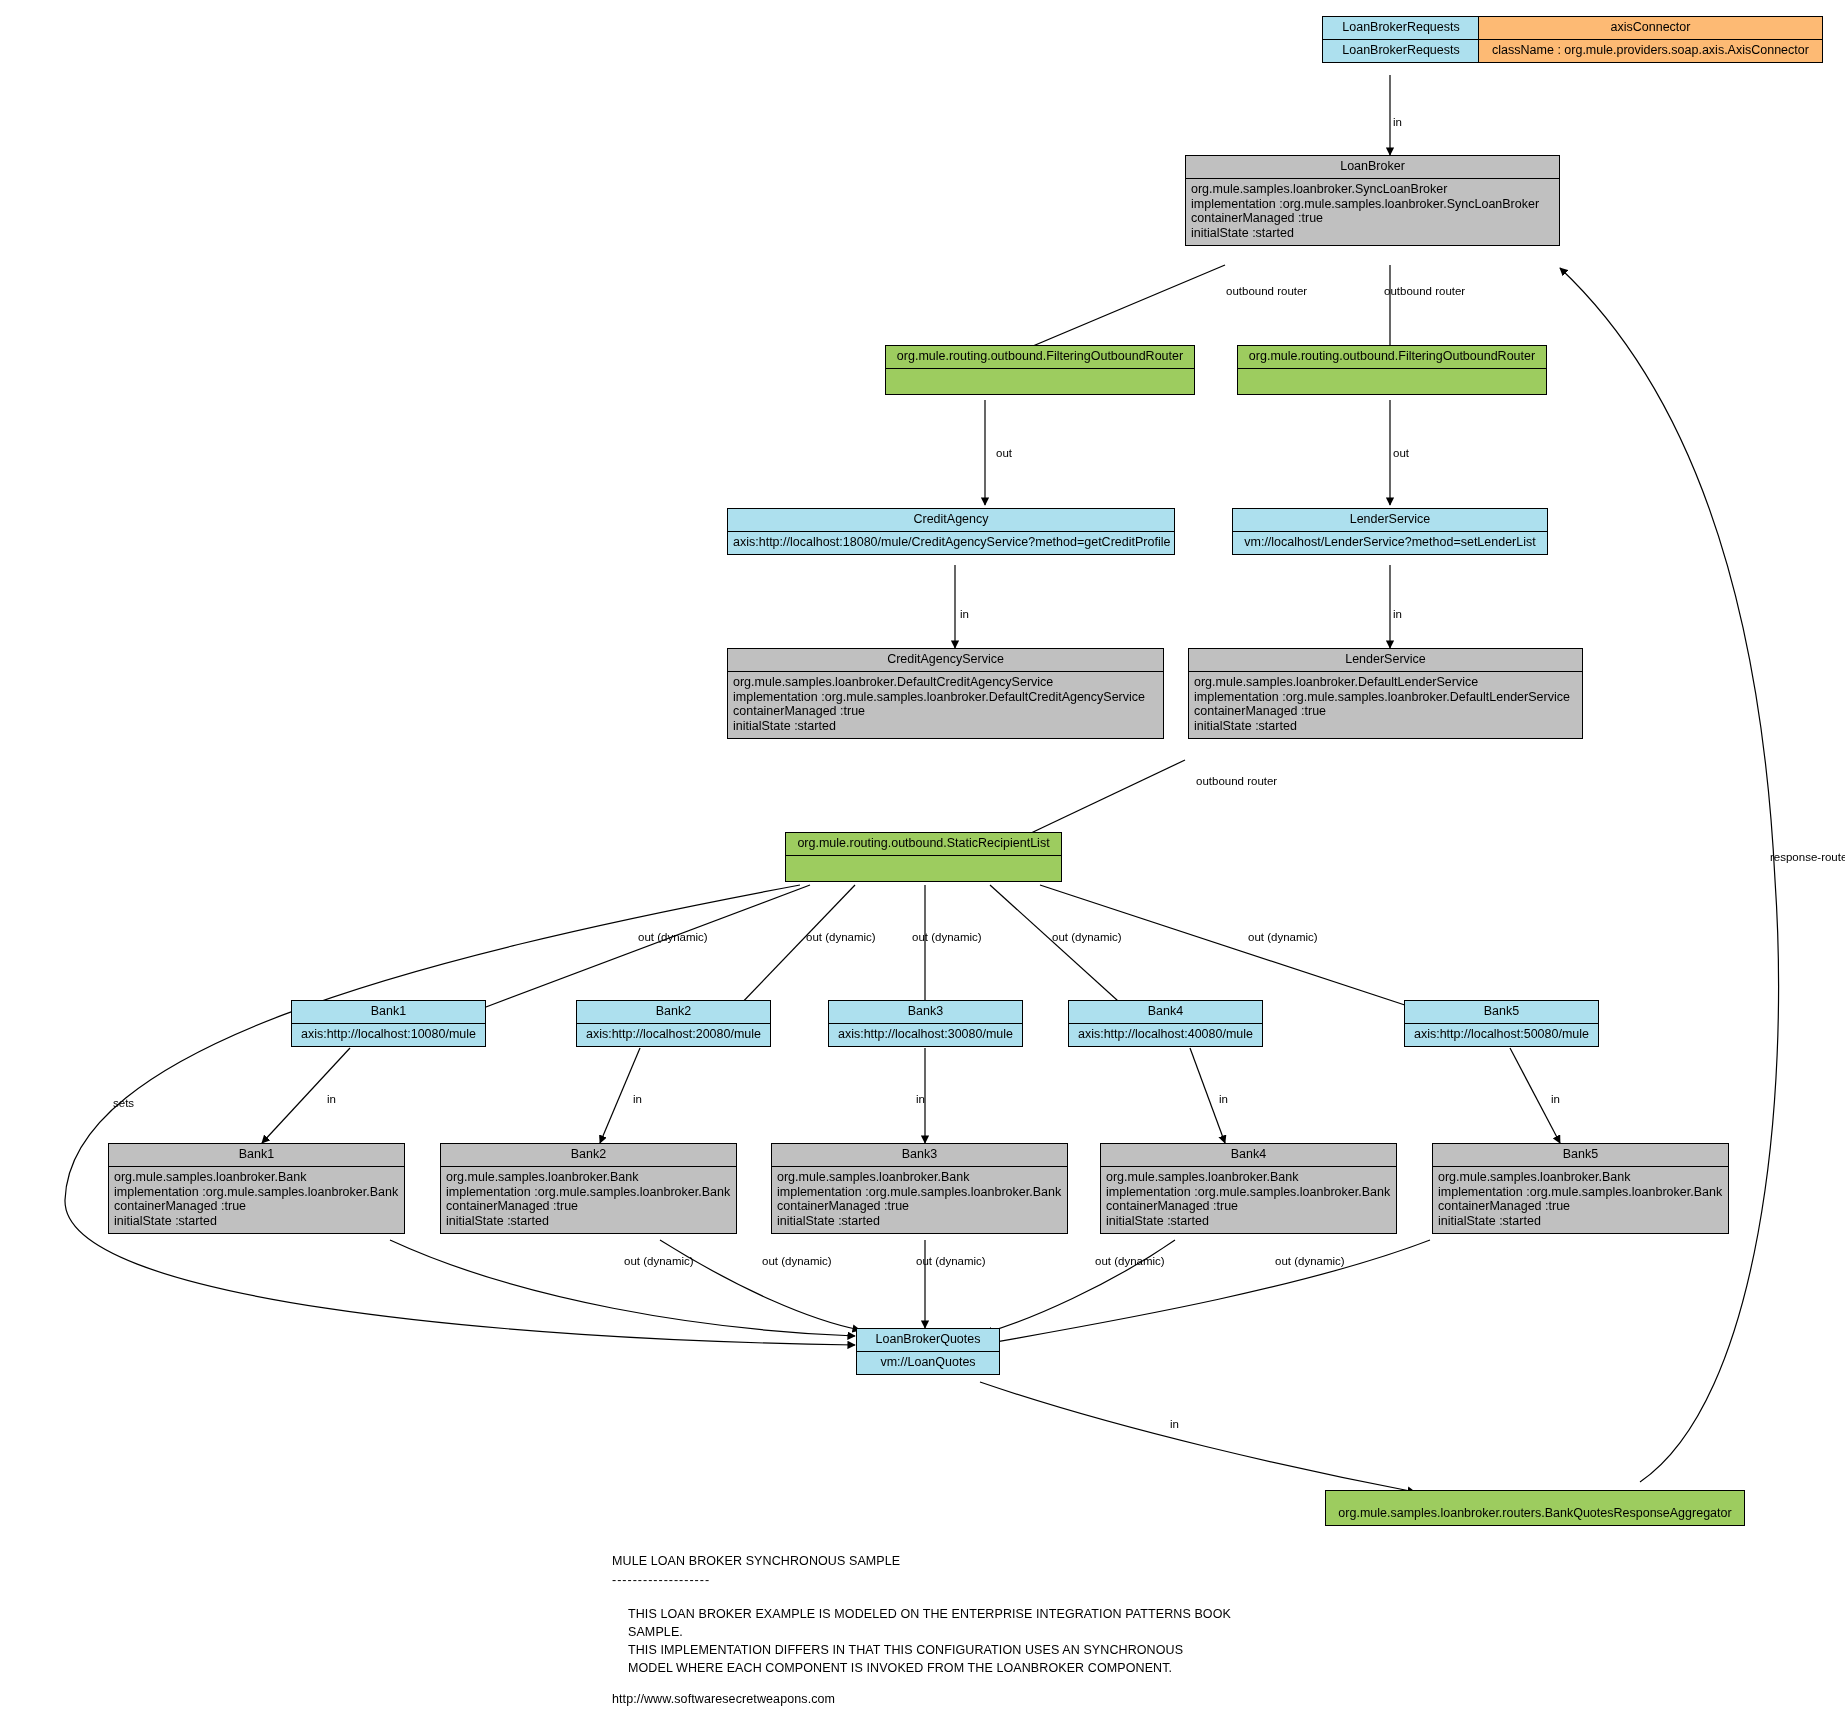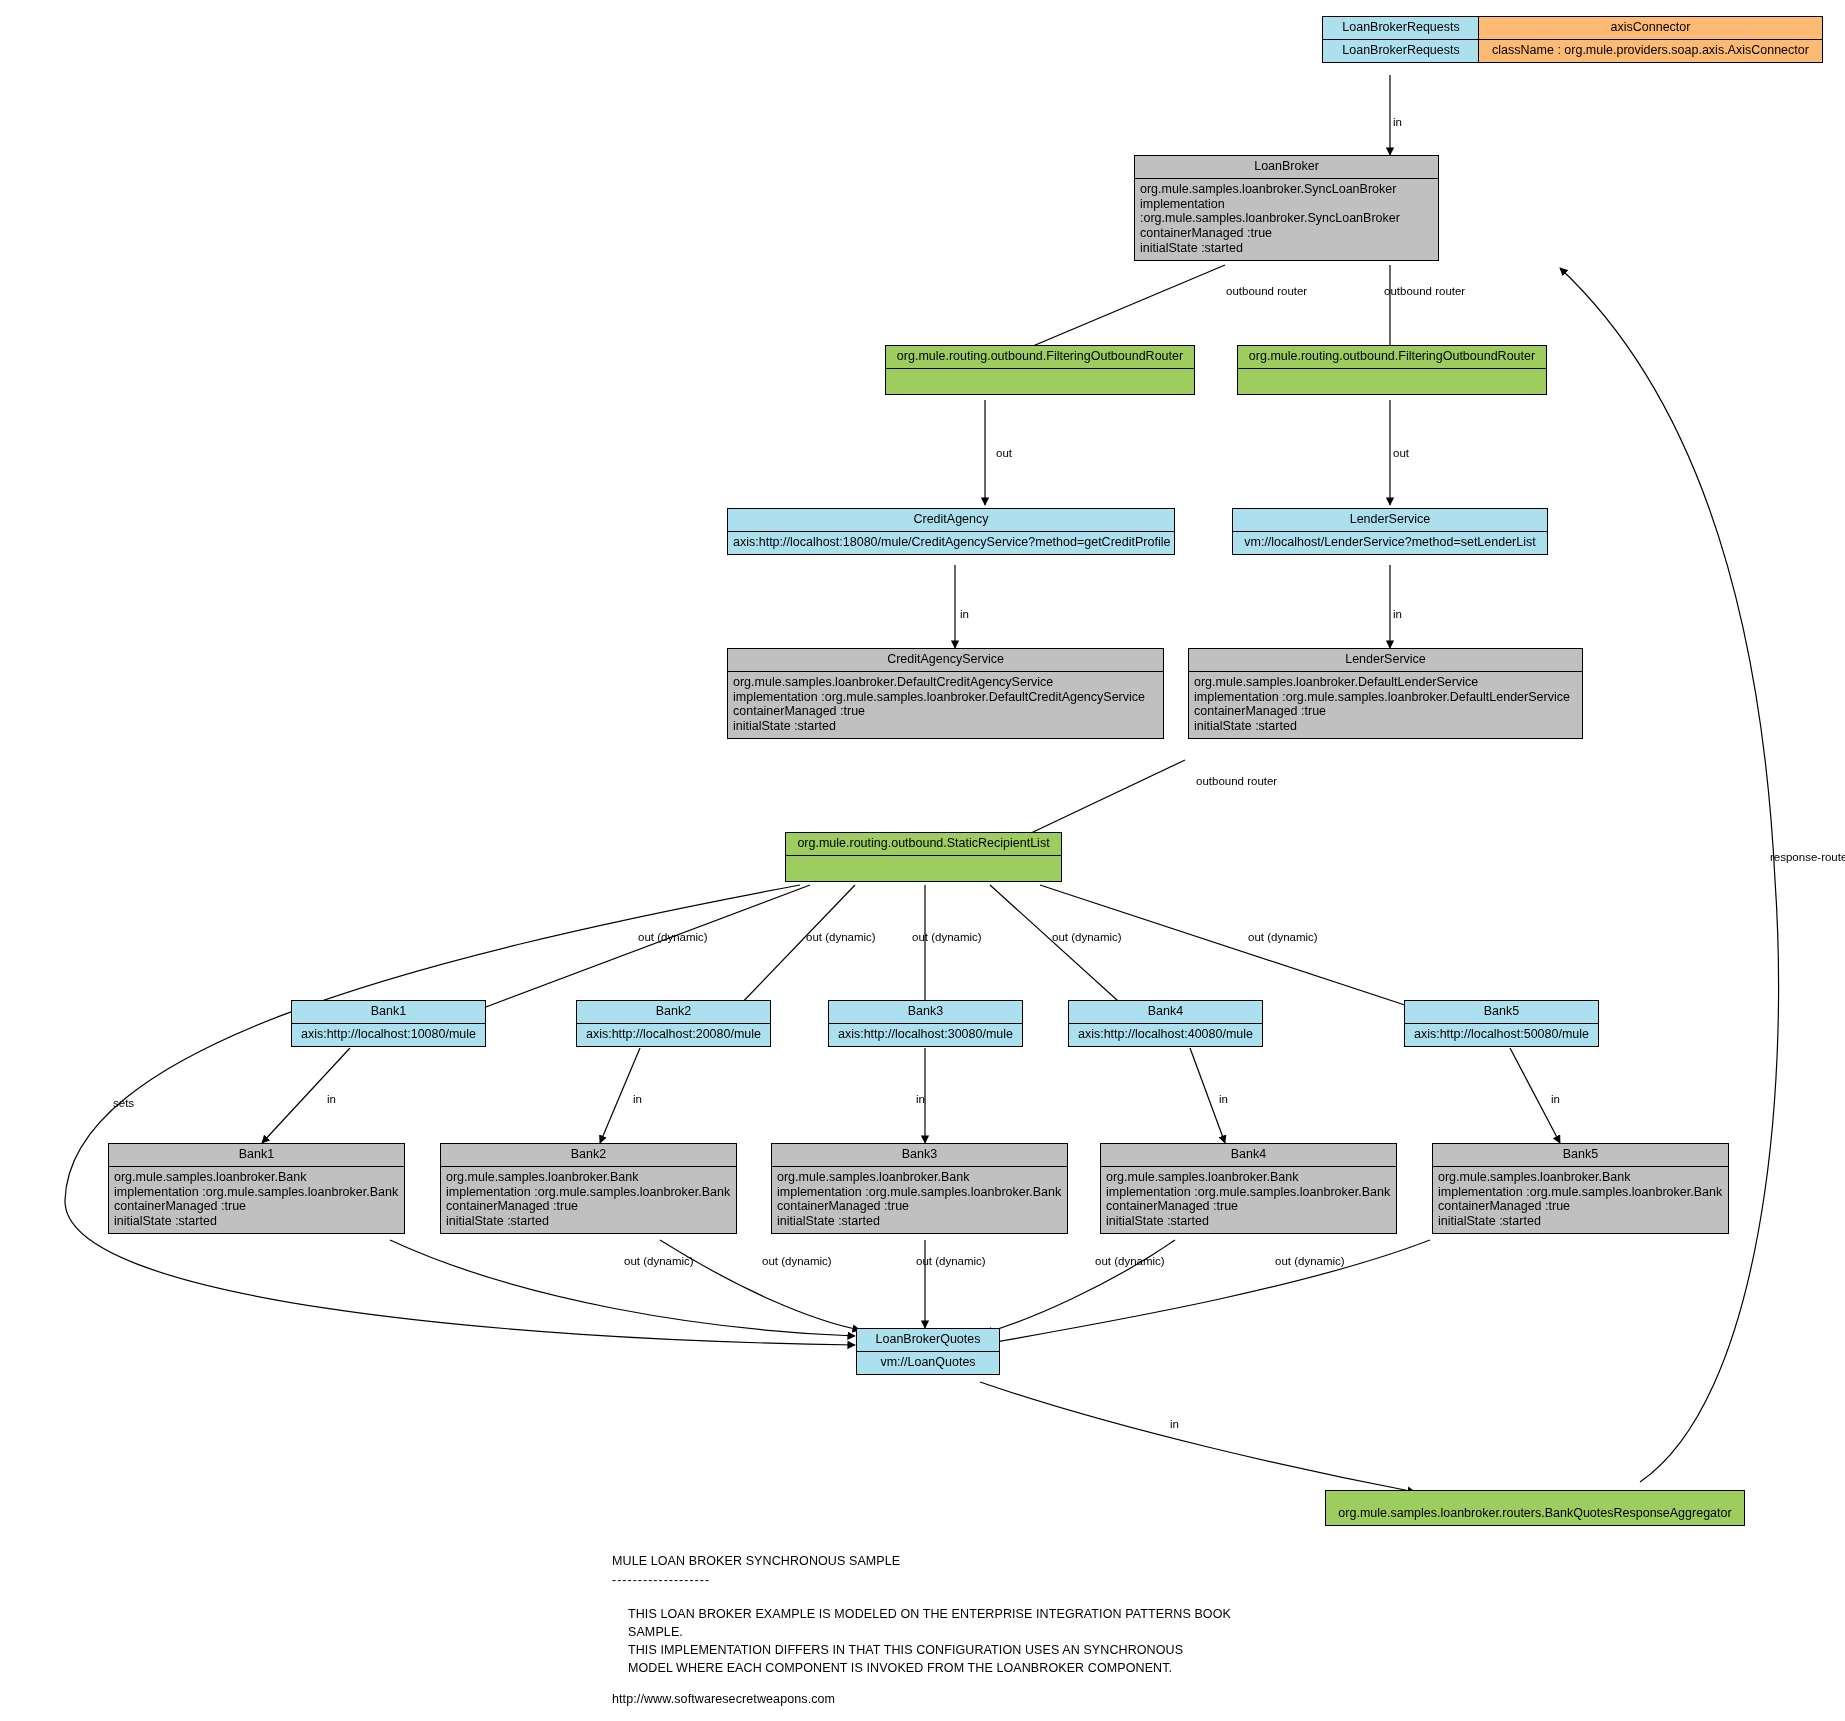--- a/index.html
+++ b/index.html
@@ -139,21 +139,21 @@
     <div class="body center">LoanBrokerRequests</div>
   </div>
 
   <div class="node lgray" style="left:1478px; top:16px; width:345px;">
     <div class="hdr">axisConnector</div>
     <div class="body center">className : org.mule.providers.soap.axis.AxisConnector</div>
   </div>
 
   <div class="edge-label" style="left:1393px; top:116px;">in</div>
 
-  <div class="node gray" style="left:1134px; top:155px; width:305px;">
+  <div class="node gray" style="left:1185px; top:155px; width:375px;">
     <div class="hdr">LoanBroker</div>
     <div class="body">org.mule.samples.loanbroker.SyncLoanBroker
 implementation :org.mule.samples.loanbroker.SyncLoanBroker
 containerManaged :true
 initialState :started</div>
   </div>
 
   <div class="edge-label" style="left:1226px; top:285px;">outbound router</div>
   <div class="edge-label" style="left:1384px; top:285px;">outbound router</div>
 

